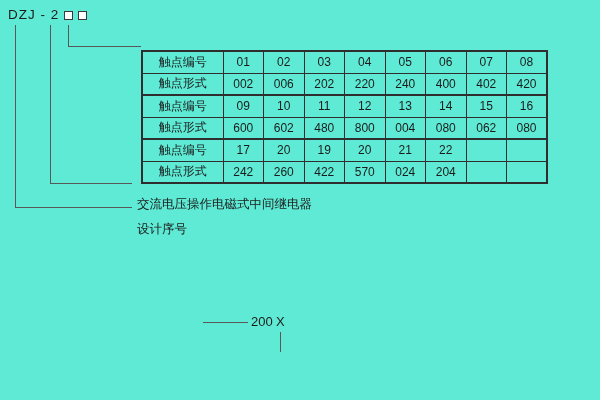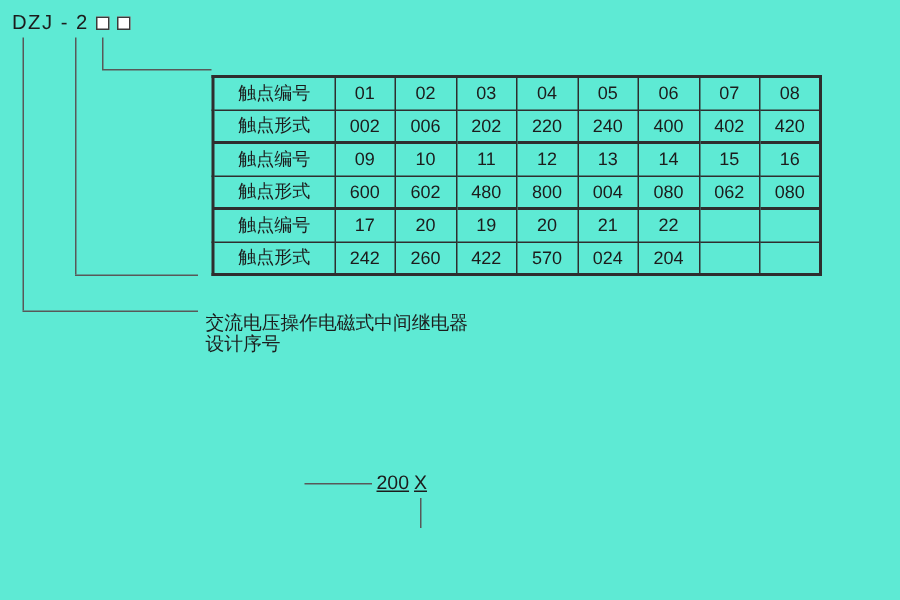--- a/index.html
+++ b/index.html
@@ -77,21 +77,20 @@
     font-size: 13px;
     letter-spacing: 0.5px;
     color: #1c1c1c;
   }
   .abs-text {
     position: absolute;
     font-size: 13px;
     line-height: 16px;
     color: #1c1c1c;
     white-space: nowrap;
-    text-decoration: underline;
   }
 </style>
 </head>
 <body>
 
 <div id="page">
 
   <div class="model-row">
     <span>DZJ - 2</span>
     <span class="ph-box"></span>
@@ -101,21 +100,21 @@
   <div class="vline" style="left:15px; top:25px; height:182px;"></div>
   <div class="hline" style="left:15px; top:207px; width:117px;"></div>
 
   <div class="vline" style="left:50px; top:25px; height:158px;"></div>
   <div class="hline" style="left:50px; top:183px; width:82px;"></div>
 
   <div class="vline" style="left:68px; top:25px; height:21px;"></div>
   <div class="hline" style="left:68px; top:46px; width:73px;"></div>
 
   <div class="ann-label" style="left:137px; top:184px;margin-top:38px;">设计序号</div>
-  <div class="ann-label" style="left:137px; top:208px;font-family:Liberation Serif, serif;">交流电压操作电磁式中间继电器</div>
+  <div class="ann-label" style="left:137px; top:197px;font-family:Liberation Serif, serif;">交流电压操作电磁式中间继电器</div>
 
   <table class="contact-table">
     <colgroup>
       <col style="width:81px">
       <col>
         <col>
         <col>
         <col>
         <col>
         <col>

